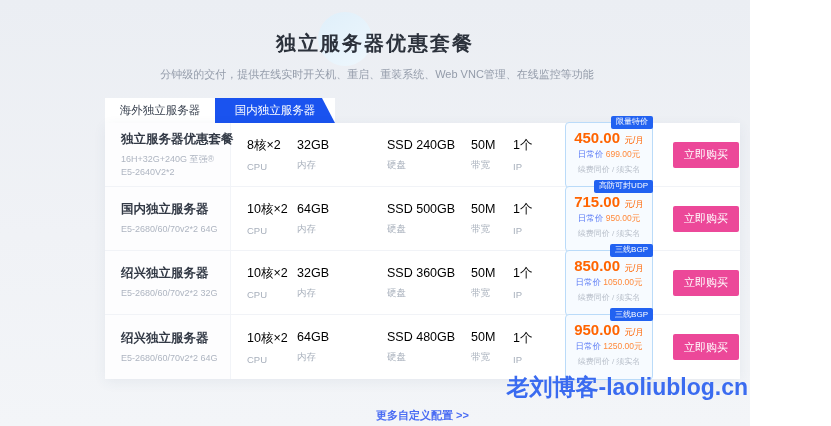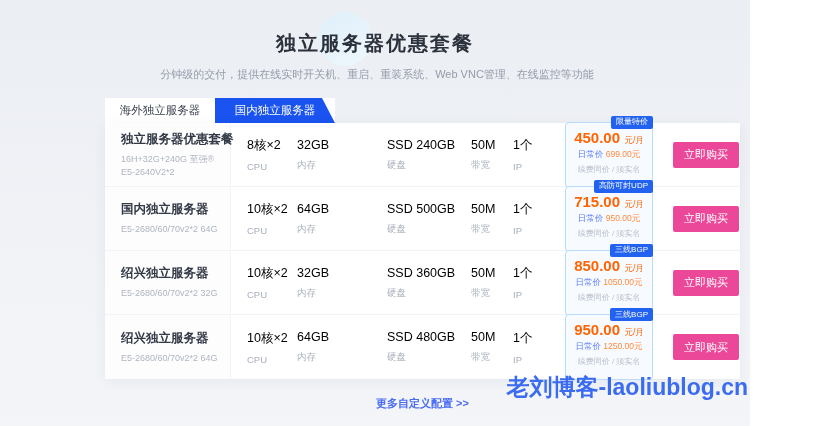--- a/index.html
+++ b/index.html
@@ -51,21 +51,21 @@
   .price-val { font-size:15px; font-weight:600; }
   .price-unit { font-size:8.5px; }
   .daily { margin-top:2px; font-size:8.5px; white-space:nowrap; }
   .daily .dl { color:#5b7bf5; }
   .daily .dv { color:#ff8a3c; }
   .renew { margin-top:3px; font-size:8px; color:#b8bfca; white-space:nowrap; }
 
   .buy-btn { margin-left:20px; width:66px; height:26px; background:#ec4899; color:#fff;
              font-size:11px; border:none; border-radius:2px; cursor:pointer; font-family:inherit; }
 
-  .more-link { position:absolute; top:396px; left:105px; width:635px; text-align:center;
+  .more-link { position:absolute; top:408px; left:105px; width:635px; text-align:center;
                font-size:11px; font-weight:700; color:#4a6cf3; cursor:pointer; }
 
   .watermark { position:absolute; top:372px; right:2px; font-size:23px; font-weight:800;
                color:#3a6bf0; white-space:nowrap; }
 </style>
 </head>
 <body>
 
 <div class="page">
 

